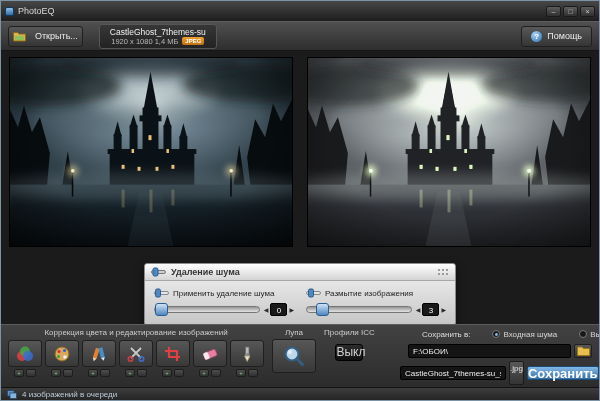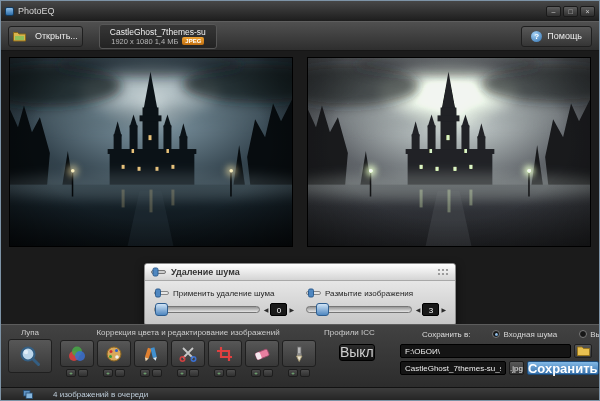--- a/index.html
+++ b/index.html
@@ -80,46 +80,46 @@
   .big-btn { width:44px; height:34px; display:flex; align-items:center; justify-content:center;
              background:linear-gradient(#575757,#383838); border:1px solid #1f1f1f; border-radius:3px; }
   .tools-row { display:flex; gap:3px; margin-top:1px; }
   .tool { display:flex; flex-direction:column; align-items:center; }
   .tool-btn { width:34px; height:27px; display:flex; align-items:center; justify-content:center;
               background:linear-gradient(#575757,#383838); border:1px solid #1f1f1f; border-radius:3px; }
   .tool-minis { display:flex; gap:2px; margin-top:2px; }
   .mini-btn { width:10px; height:8px; font-size:6px; line-height:7px; text-align:center;
               color:#86cf86; background:linear-gradient(#4e4e4e,#303030);
               border:1px solid #1d1d1d; border-radius:2px; }
-  .icc-btn { margin-top:5px; width:36px; height:17px; font-size:14px; color:#d0d0d0;
+  .icc-btn { margin-top:5px; width:28px; height:17px; font-size:12px; color:#d0d0d0;
              text-align:center; line-height:15px; background:linear-gradient(#2c2c2c,#101010);
              border:1px solid #000; border-radius:3px; }
 
   .save-section { margin-left:auto; width:192px; display:flex; flex-direction:column; gap:3px; }
   .save-row1 { display:flex; align-items:center; gap:22px; font-size:8px; color:#dedede; white-space:nowrap;text-align:right; }
   .radio { display:inline-flex; align-items:center; gap:3px; font-size:8px; color:#d6d6d6; }
   .radio-dot { width:8px; height:8px; border-radius:50%; background:#171717;
                border:1px solid #7a7a7a; position:relative; }
   .radio-dot.sel::after { content:""; position:absolute; inset:1.5px; border-radius:50%;
                background:radial-gradient(circle at 35% 30%, #bcdcf8, #3878b4); }
   .field-row { display:flex; align-items:center; gap:3px; }
   .txt-field { height:14px; background:#141414; border:1px solid #000; border-radius:2px;
                color:#ededed; font-size:8px; padding:0 4px; font-family:"Liberation Sans",sans-serif; }
-  .path-field { flex:1; min-width:0; }
+  .path-field { flex:1; min-width:0;margin-left:8px; }
   .folder-btn { width:18px; height:14px; display:flex; align-items:center; justify-content:center;
                 background:linear-gradient(#575757,#383838); border:1px solid #1f1f1f; border-radius:2px; }
   .name-field { width:106px; }
-  .ext-btn { width:26px; height:14px; font-size:8px; color:#e6e6e6; text-align:center; line-height:13px;
+  .ext-btn { width:26px; height:24px; font-size:8px; color:#e6e6e6; text-align:center; line-height:13px;
              background:linear-gradient(#585858,#343434); border:1px solid #1b1b1b; border-radius:2px; }
   .save-btn { flex:1; height:14px; font-size:13px; font-weight:bold; color:#fff; text-align:center;
               line-height:13px; background:linear-gradient(#83b9e6,#3570ab);
               border:1px solid #1c4a77; border-radius:2px; }
 
   
-  .statusbar { height:13px; flex:0 0 13px; display:flex; align-items:center; gap:20px; padding:0 22px;
+  .statusbar { height:13px; flex:0 0 13px; display:flex; align-items:center; gap:5px; padding:0 6px;
                background:linear-gradient(#3d3d3d,#252525); border-top:1px solid #121212;
                font-size:8px; color:#bccbd8; }
 </style>
 </head>
 <body>
 
 <svg width="0" height="0" style="position:absolute" aria-hidden="true">
   <defs>
     <radialGradient id="sky" cx="50%" cy="22%" r="90%">
       <stop offset="0%" stop-color="#b9c6ca"></stop>
@@ -305,31 +305,20 @@
             </span>
           </div>
         </div>
       </div>
     </div>
   </div>
 
   <div class="bottom">
 
     <div class="section">
-      <div class="sec-label">Лупа</div>
-      <div class="big-btn">
-        <svg width="22" height="22" viewBox="0 0 22 22">
-          <circle cx="9" cy="9" r="6.5" fill="#bcd6ea" stroke="#345e82" stroke-width="2.2"></circle>
-          <circle cx="7" cy="7" r="2.2" fill="#e8f3fb" opacity=".8"></circle>
-          <line x1="14" y1="14" x2="19.5" y2="19.5" stroke="#345e82" stroke-width="3" stroke-linecap="round"></line>
-        </svg>
-      </div>
-    </div>
-
-    <div class="section">
       <div class="sec-label">Коррекция цвета и редактирование изображений</div>
       <div class="tools-row">
         <div class="tool">
           <div class="tool-btn">
             <svg width="20" height="16" viewBox="0 0 20 16">
               <circle cx="7" cy="10" r="5" fill="#e04040" opacity=".85"></circle>
               <circle cx="10" cy="5.5" r="5" fill="#46a846" opacity=".85"></circle>
               <circle cx="13" cy="10" r="5" fill="#3a6fd0" opacity=".85"></circle>
             </svg>
           </div>
@@ -419,21 +408,32 @@
             </svg>
           </div>
           <div class="tool-minis">
             <span class="mini-btn">+</span>
             <span class="mini-btn"></span>
           </div>
         </div>
       </div>
     </div>
 
-    <div class="section" style="align-items:flex-end;">
+    <div class="section">
+      <div class="sec-label">Лупа</div>
+      <div class="big-btn">
+        <svg width="22" height="22" viewBox="0 0 22 22">
+          <circle cx="9" cy="9" r="6.5" fill="#bcd6ea" stroke="#345e82" stroke-width="2.2"></circle>
+          <circle cx="7" cy="7" r="2.2" fill="#e8f3fb" opacity=".8"></circle>
+          <line x1="14" y1="14" x2="19.5" y2="19.5" stroke="#345e82" stroke-width="3" stroke-linecap="round"></line>
+        </svg>
+      </div>
+    </div>
+
+    <div class="section" style="align-items:center;">
       <div class="sec-label">Профили ICC</div>
       <div class="icc-btn">Выкл</div>
     </div>
 
     <div class="save-section">
       <div class="save-row1">
         <svg width="16" height="14" viewBox="0 0 16 14">
           <polygon points="5.5,0.5 10.5,0.5 10.5,4.5 13.5,4.5 8,10 2.5,4.5 5.5,4.5" fill="#6fb3e8" stroke="#2d6496" stroke-width="0.8"></polygon>
           <path d="M1 10.5 V13 H15 V10.5" stroke="#9fc9ec" stroke-width="1.6" fill="none"></path>
         </svg>

